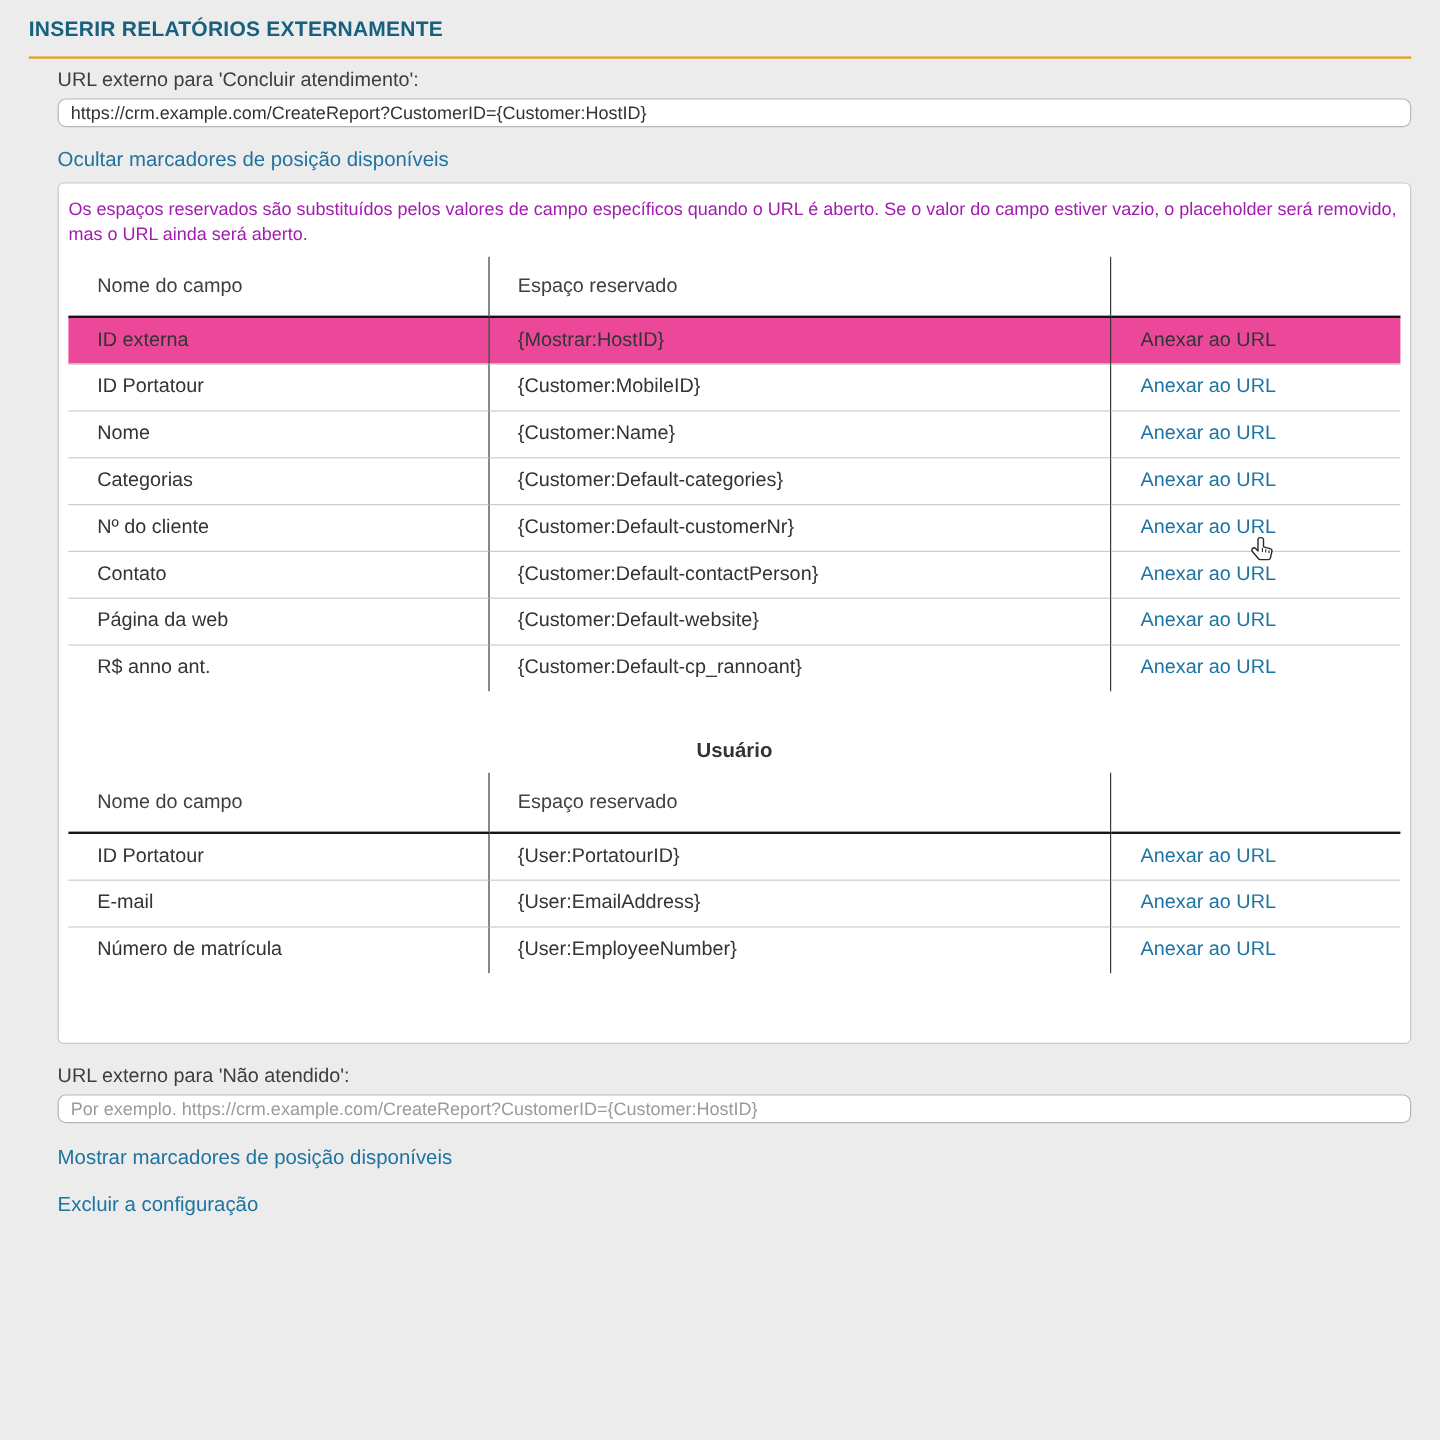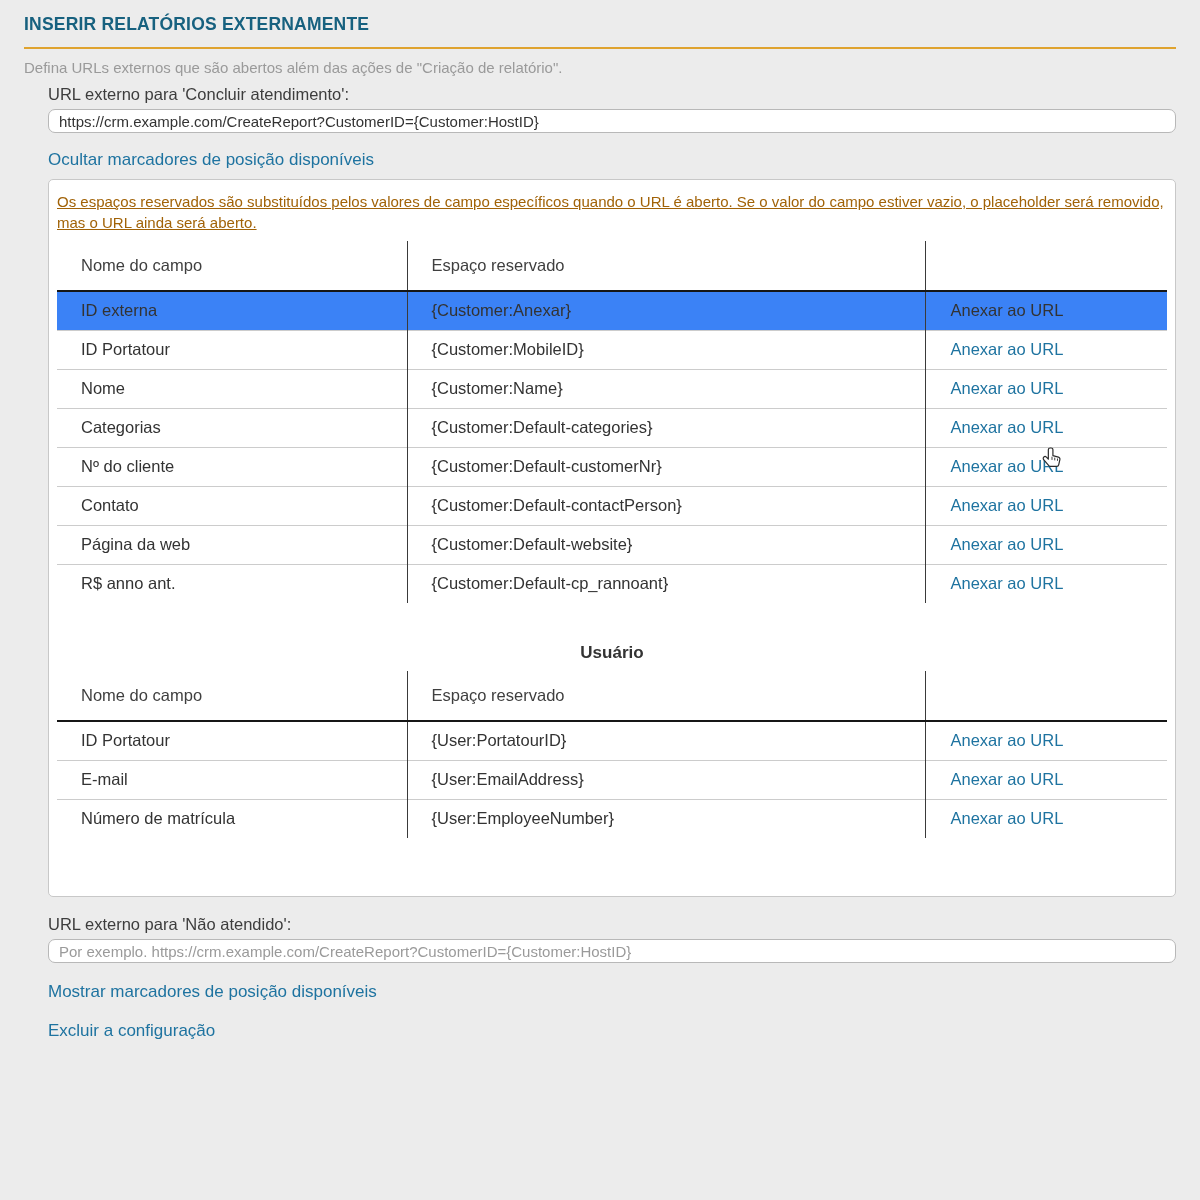--- a/index.html
+++ b/index.html
@@ -78,22 +78,21 @@
   .panel {
     margin-top: 9px;
     background: #fff;
     border: 1px solid #c8c8c8;
     border-radius: 5px;
     padding: 11px 8px 58px 8px;
   }
   .panel-desc {
     font-size: 15px;
     line-height: 1.4;
-    color: #a16207;
-    text-decoration: underline;
+    color: #a21caf;
   }
   .tbl-title {
     text-align: center;
     font-size: 17px;
     font-weight: 700;
     color: #333;
     margin-top: 20px;
   }
   .tbl-title.second { margin-top: 40px; }
   table.ph-table {
@@ -121,21 +120,21 @@
   .ph-table th:nth-child(2), .ph-table td:nth-child(2) { }
   .ph-table th:nth-child(3), .ph-table td:nth-child(3) { padding-left: 25px; }
   .ph-table td {
     height: 39px;
     font-size: 16.5px;
     color: #333;
     padding-left: 24px;
     vertical-align: middle;
   }
   .ph-table tbody tr + tr td { border-top: 1px solid #ccc; }
-  .ph-table tr.highlight td { background: #3b82f6; }
+  .ph-table tr.highlight td { background: #ec4899; }
   .append-link {
     color: #1e73a0;
     text-decoration: none;
     font-size: 16.5px;
     cursor: pointer;
   }
   .ph-table tr.highlight .append-link { color: #333; }
   .bottom-link { display: block; margin-top: 19px; }
   .cursor-pointer {
     position: absolute;
@@ -145,21 +144,20 @@
   }
 </style>
 </head>
 <body>
 
 <div class="page">
 
   <div class="page-title">INSERIR RELATÓRIOS EXTERNAMENTE</div>
 
 
-  <div class="helper-text">Defina URLs externos que são abertos além das ações de "Criação de relatório".</div>
 
 
   <div class="indent">
 
     <div class="field-label">URL externo para 'Concluir atendimento':</div>
     <input class="url-input" type="text" value="https://crm.example.com/CreateReport?CustomerID={Customer:HostID}" style="">
 
     <a class="link">Ocultar marcadores de posição disponíveis</a>
 
     <div class="panel">
@@ -174,21 +172,21 @@
         <thead>
           <tr>
             <th>Nome do campo</th>
             <th>Espaço reservado</th>
             <th></th>
           </tr>
         </thead>
         <tbody>
           <tr class="highlight">
             <td>ID externa</td>
-            <td>{Customer:Anexar}</td>
+            <td>{Mostrar:HostID}</td>
             <td><a class="append-link">Anexar ao URL</a></td>
           </tr>
           <tr>
             <td>ID Portatour</td>
             <td>{Customer:MobileID}</td>
             <td><a class="append-link">Anexar ao URL</a></td>
           </tr>
           <tr>
             <td>Nome</td>
             <td>{Customer:Name}</td>

